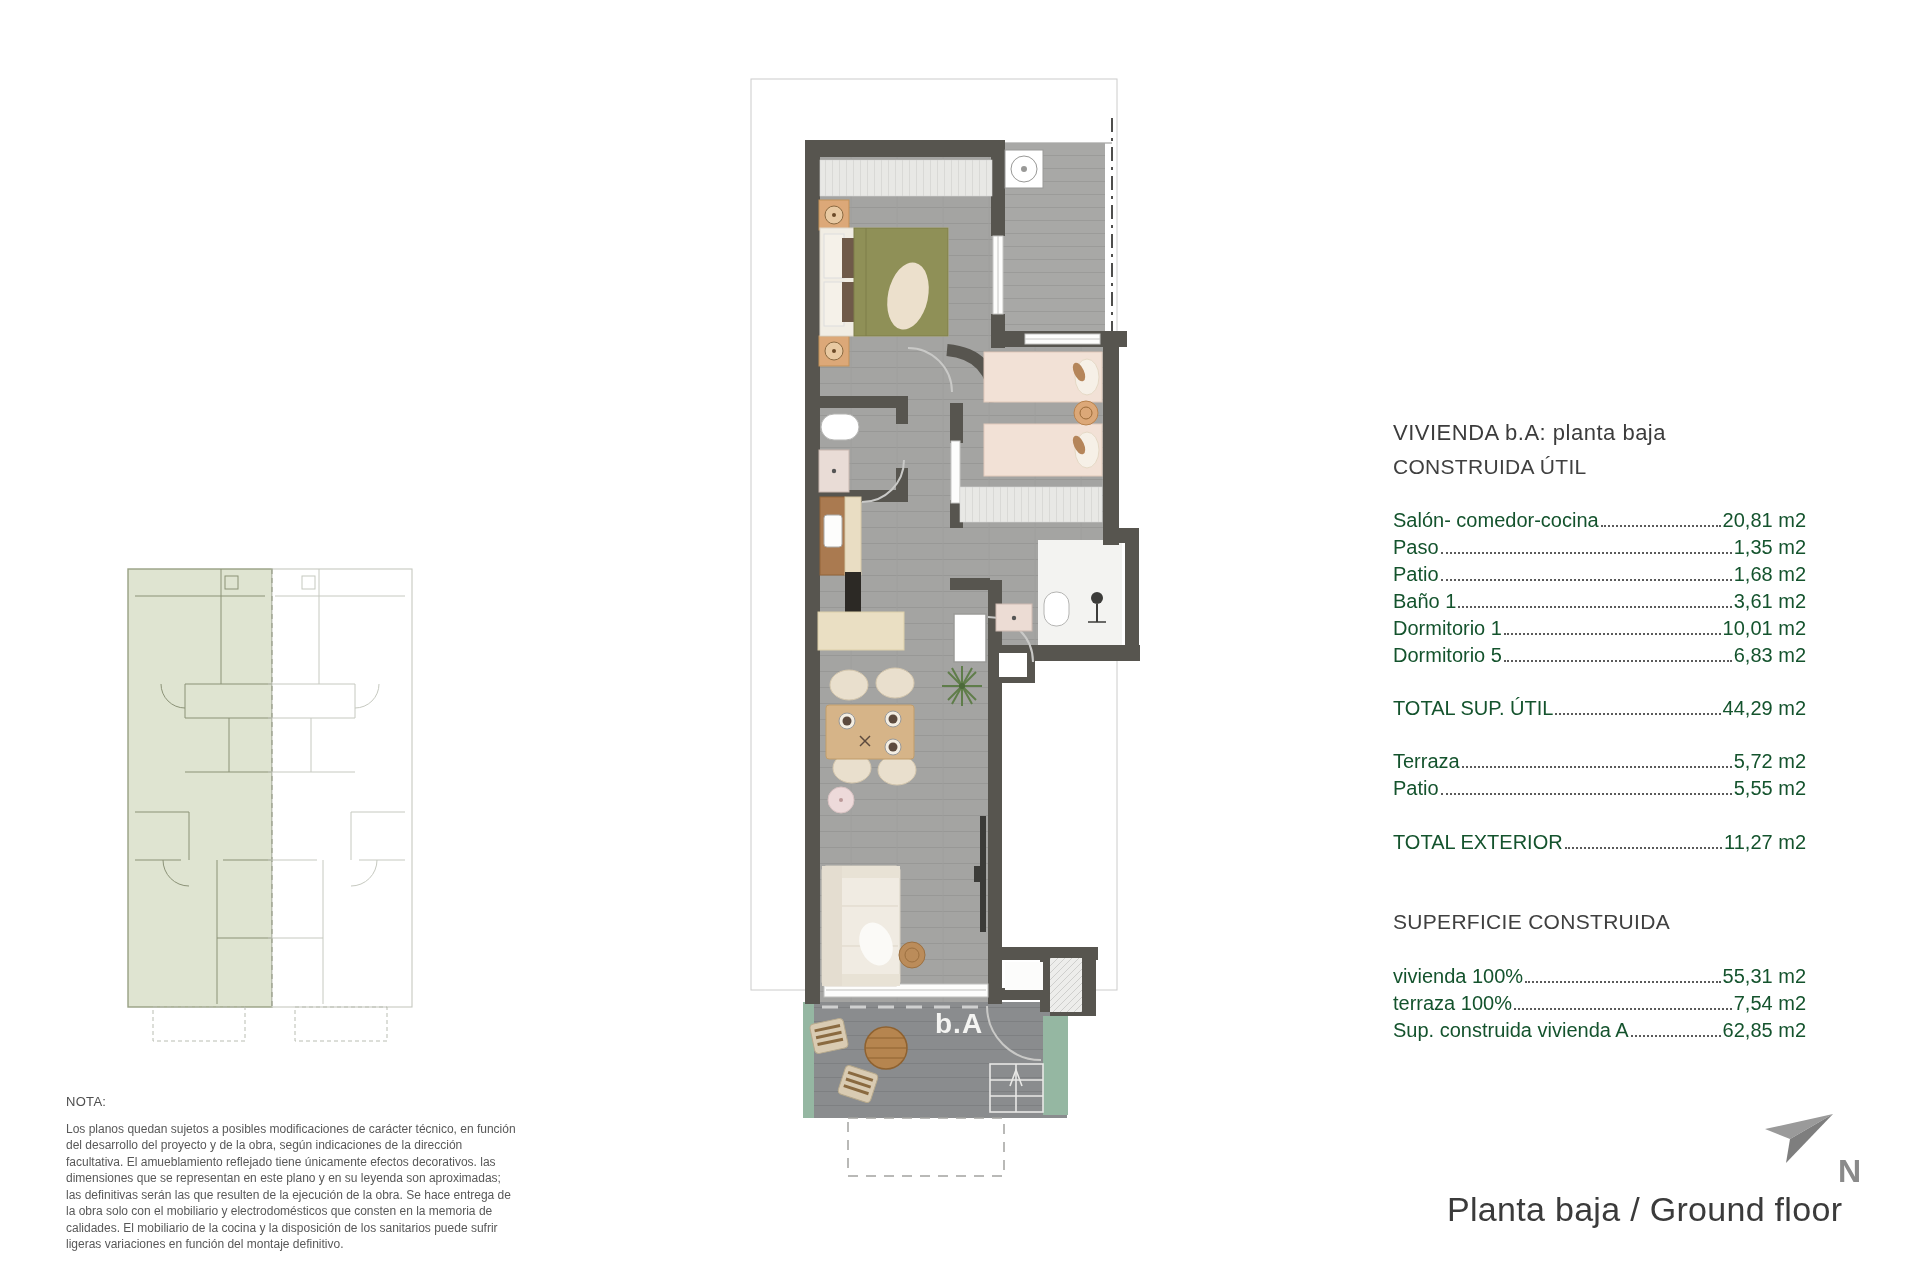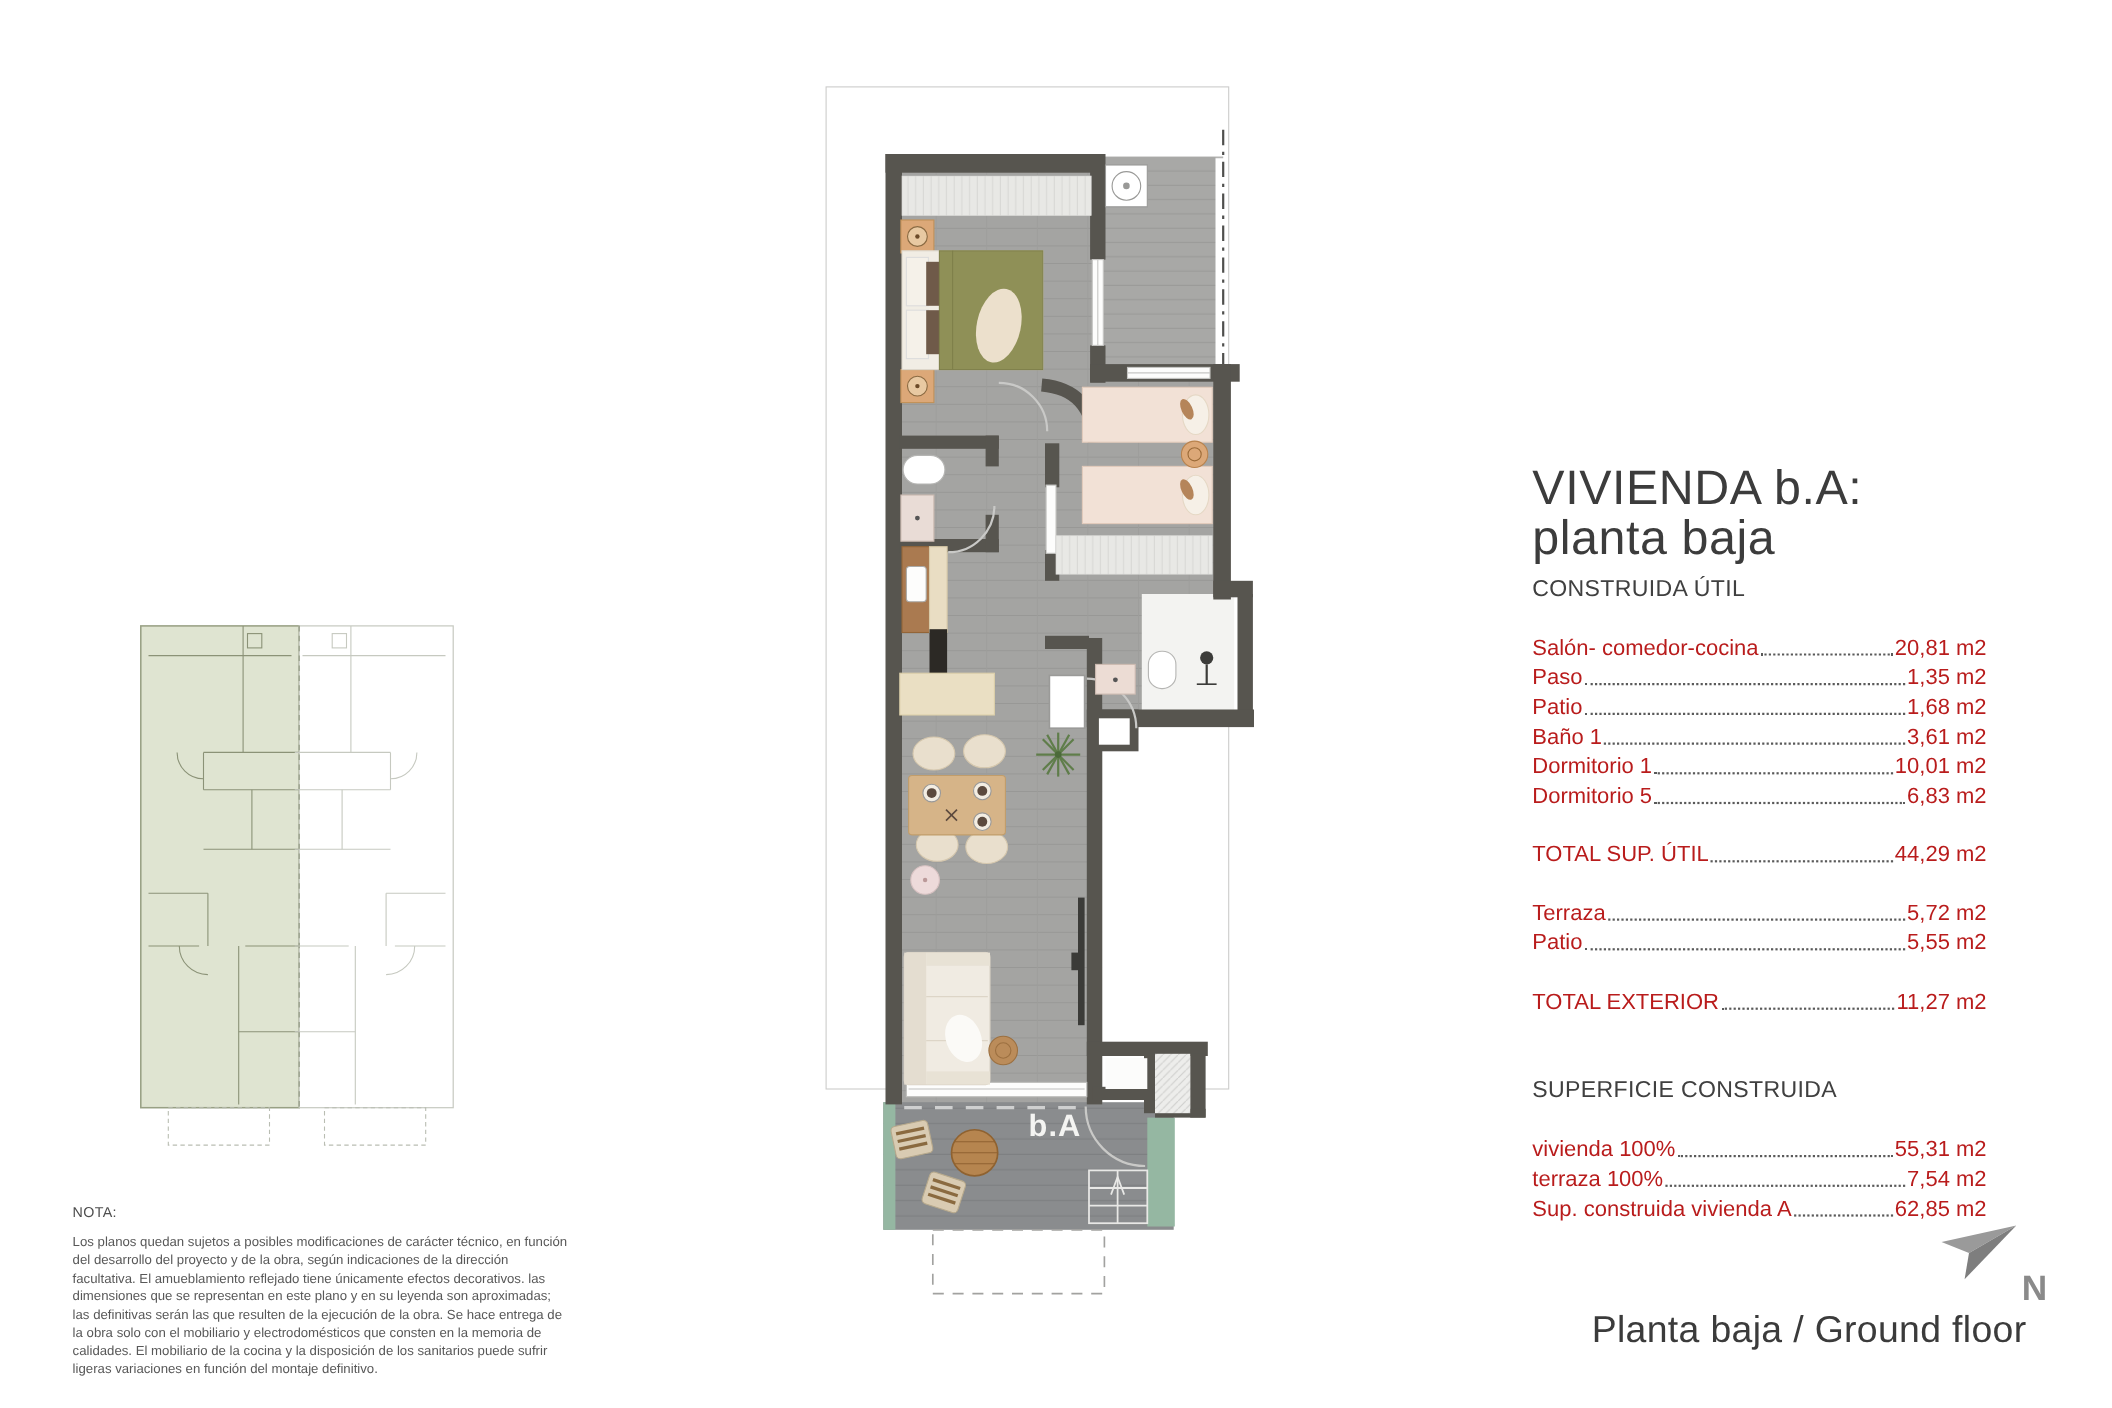--- a/index.html
+++ b/index.html
@@ -4,24 +4,24 @@
 <style>
   html,body{margin:0;padding:0}
   body{
     width:1920px;height:1280px;position:relative;background:#ffffff;
     font-family:"Liberation Sans", sans-serif;color:#454545;overflow:hidden;
   }
   .abs{position:absolute}
 
   
   #panel{left:1393px;top:421px;width:413px}
-  .sheet-title{font-size:44px;font-weight:400;color:#3c3c3c;letter-spacing:.5px;line-height:1.05}
+  .sheet-title{font-size:22px;font-weight:400;color:#3c3c3c;letter-spacing:.5px;line-height:1.05}
   .section-heading{font-size:21px;color:#404040;letter-spacing:.3px;margin-top:11px}
   .rows{margin-top:26px}
-  .m-row{display:flex;align-items:flex-end;height:27px;font-size:20px;color:#b91c1c;white-space:nowrap}
+  .m-row{display:flex;align-items:flex-end;height:27px;font-size:20px;color:#14532d;white-space:nowrap}
   .m-row .leader{flex:1 1 auto;border-bottom:2.4px dotted #5a5a5a;margin:0 2px;transform:translateY(-5px);min-width:20px}
   .m-row .val{text-align:left}
   .gap26{margin-top:26px}
   .gap27{margin-top:27px}
   .gap56{margin-top:56px}
 
   
   #nota{left:66px;top:1094px;width:452px}
   .nota-heading{font-size:13px;color:#4e4e4e;letter-spacing:.3px}
   .nota-body{margin-top:12px;font-size:12px;line-height:1.37;color:#585858;text-align:left}

